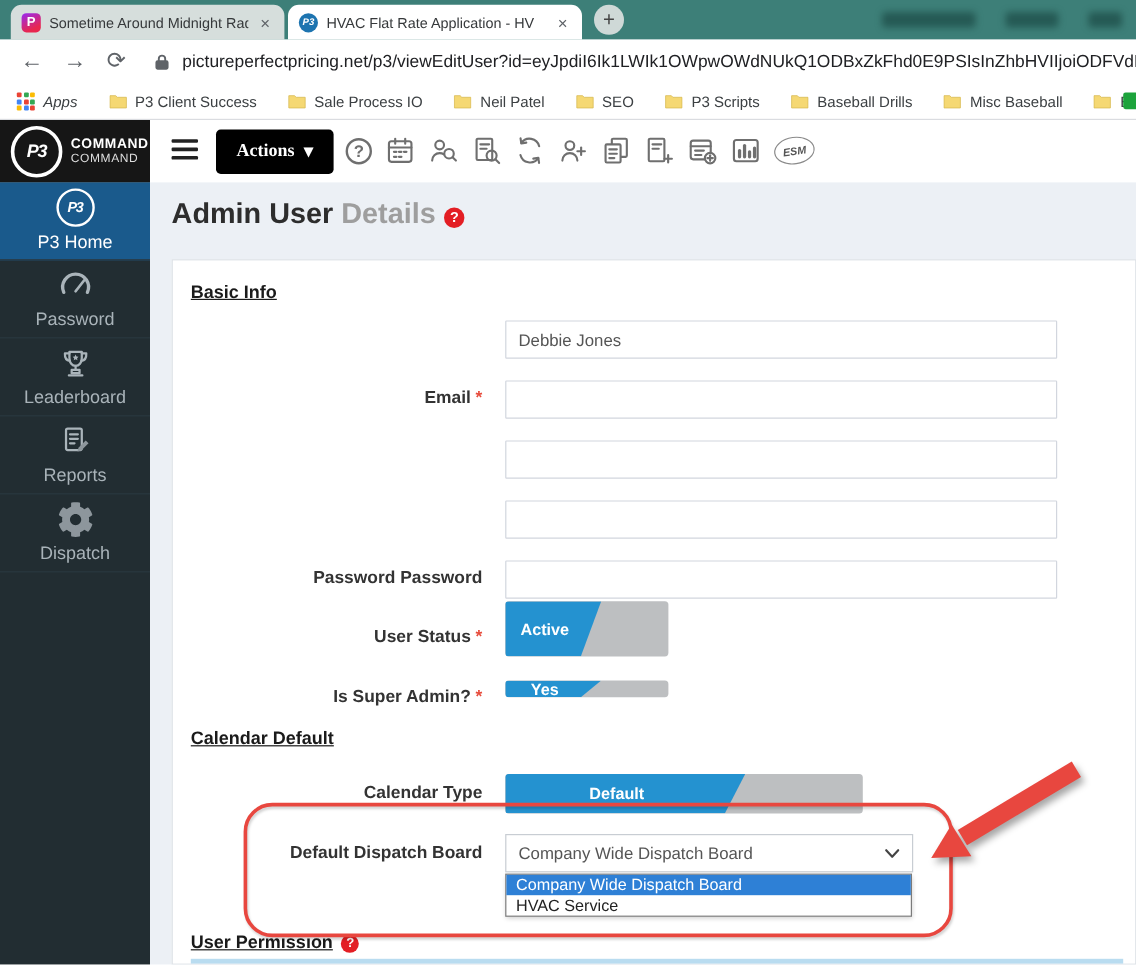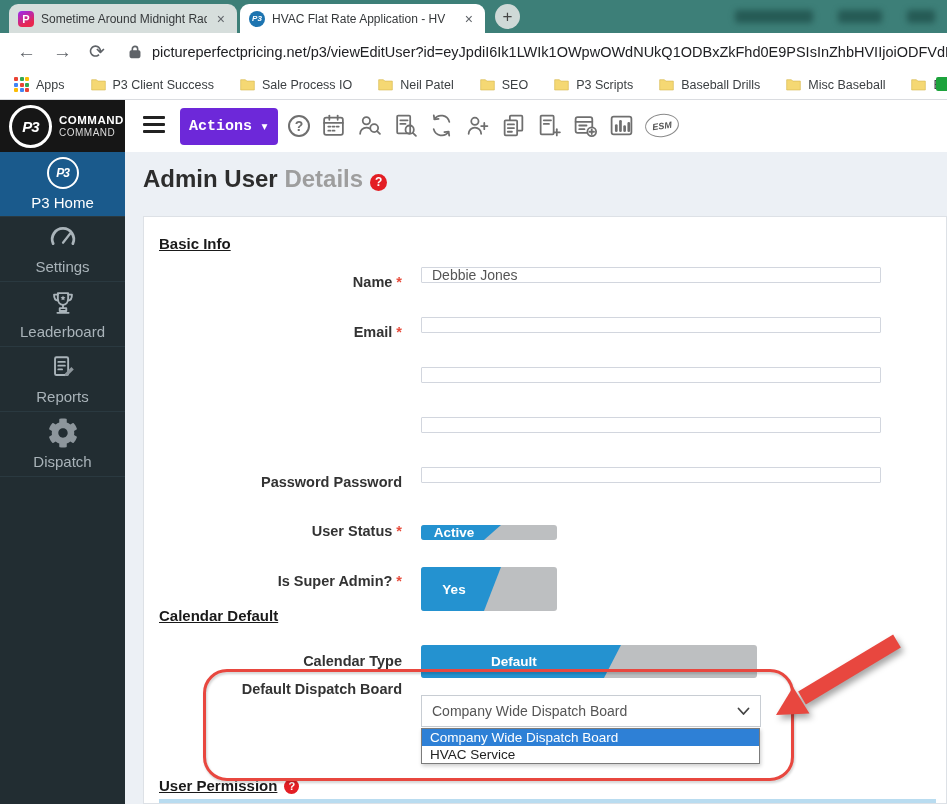--- a/index.html
+++ b/index.html
@@ -23,35 +23,35 @@
 
   
   .urlrow{position:absolute;top:33px;left:0;right:0;height:37px;background:#fff;display:flex;align-items:center;}
   .navico{color:#5f6368;font-size:19px;margin-left:17px;line-height:1;}
   .lockico{margin-left:22px;flex:0 0 auto;}
   .urltext{margin-left:9px;font-size:14.5px;color:#202124;white-space:nowrap;overflow:hidden;flex:1;}
 
   
   .bmrow{position:absolute;top:70px;left:0;right:0;height:30px;background:#fff;border-bottom:1px solid #dadce0;display:flex;align-items:center;font-size:12.5px;color:#3c4043;box-sizing:border-box;}
   .bm{display:flex;align-items:center;gap:7px;margin-left:26px;white-space:nowrap;}
-  .bm:first-child{margin-left:14px;}
+  .bm:first-child{margin-left:14px;font-style:italic;}
   .appsgrid{display:grid;grid-template-columns:repeat(3,4px);grid-gap:1.5px;}
   .appsgrid i{width:4px;height:4px;border-radius:1px;display:block;}
   .bm-green{position:absolute;right:-3px;top:7px;width:14px;height:14px;background:#1da33c;border-radius:2px;}
 
   
   .appheader{position:absolute;top:100px;left:0;right:0;height:52px;background:#fff;}
   .logoblock{position:absolute;left:0;top:0;width:125px;height:52px;background:#161616;display:flex;align-items:center;gap:7px;padding-left:9px;box-sizing:border-box;}
   .p3big{width:37px;height:37px;border:3px solid #fff;border-radius:50%;color:#fff;font-style:italic;font-weight:800;font-size:15px;display:flex;align-items:center;justify-content:center;flex:0 0 auto;letter-spacing:-1px;}
   .logotxt{color:#fff;line-height:1.1;}
   .logotxt b{font-size:11.5px;letter-spacing:.5px;display:block;}
   .logotxt span{font-size:10px;letter-spacing:.5px;color:#ddd;display:block;}
   .burger{position:absolute;left:143px;top:16px;width:22px;}
   .burger i{display:block;height:3px;background:#222;margin-bottom:4px;border-radius:1px;}
-  .actionsbtn{position:absolute;left:180px;top:8px;width:98px;height:37px;background:#6d28d9;border:none;border-radius:4px;color:#fff;font-size:15px;font-weight:600;font-family:Liberation Mono, monospace;display:flex;align-items:center;justify-content:center;gap:8px;}
+  .actionsbtn{position:absolute;left:180px;top:8px;width:98px;height:37px;background:#000000;border:none;border-radius:4px;color:#fff;font-size:15px;font-weight:600;font-family:Liberation Serif, serif;display:flex;align-items:center;justify-content:center;gap:8px;}
   .toolicons{position:absolute;left:288px;top:13px;display:flex;align-items:center;gap:11px;}
   .tico{width:25px;height:25px;stroke:#6f6f6f;fill:none;stroke-width:1.7;stroke-linecap:round;stroke-linejoin:round;}
   .helpico{width:22px;height:22px;border:2px solid #6f6f6f;border-radius:50%;color:#6f6f6f;font-size:14px;font-weight:700;display:flex;align-items:center;justify-content:center;box-sizing:border-box;}
   .esm{width:32px;height:21px;border:1.5px solid #8a8a8a;border-radius:50%;color:#555;font-size:9px;font-style:italic;font-weight:700;display:flex;align-items:center;justify-content:center;transform:rotate(-8deg);}
 
   
   .sidebar{position:absolute;top:152px;left:0;width:125px;bottom:0;background:#222d32;}
   .sitem{height:64px;display:flex;flex-direction:column;align-items:center;justify-content:center;gap:5px;border-bottom:1px solid #2a3940;color:#a9b3b9;font-size:15px;cursor:default;}
   .sitem.active{background:#1a5a8c;color:#fff;}
   .sico{width:30px;height:30px;stroke:#aab4ba;fill:none;stroke-width:2;stroke-linecap:round;stroke-linejoin:round;}
@@ -60,21 +60,21 @@
   
   .content{position:absolute;top:152px;left:125px;right:0;bottom:0;background:#ecf0f5;}
   .pagetitle{position:absolute;left:18px;top:13px;font-size:24px;font-weight:600;color:#2d2d2d;}
   .pagetitle .sec{color:#9e9e9e;}
   .rhelp{display:inline-flex;width:15px;height:15px;border-radius:50%;background:#e31e24;color:#fff;font-size:11px;font-weight:700;align-items:center;justify-content:center;margin-left:7px;vertical-align:1px;}
   .rhelp.big{width:17px;height:17px;font-size:12px;}
   .panel{position:absolute;left:18px;top:64px;right:0;bottom:0;background:#fff;border:1px solid #dde1e6;box-sizing:border-box;}
   .sechead{position:absolute;left:15px;font-size:15px;font-weight:700;color:#1a1a1a;text-decoration:underline;}
   .flabel{position:absolute;left:0;width:258px;text-align:right;font-size:14.5px;font-weight:600;color:#333;}
   .req{color:#e74c3c;margin-left:4px;font-weight:700;}
-  .finput{position:absolute;left:277px;width:460px;height:16px;border:1px solid #d2d6de;border-radius:1px;padding:0 10px;font-size:14px;color:#555;font-family:inherit;box-sizing:border-box;background:#fff;}
+  .finput{position:absolute;left:277px;width:460px;height:32px;border:1px solid #d2d6de;border-radius:1px;padding:0 10px;font-size:14px;color:#555;font-family:inherit;box-sizing:border-box;background:#fff;}
   .toggle{position:absolute;left:277px;background:#bdbfc1;border-radius:3px;overflow:hidden;}
   .toggle .on{position:absolute;left:0;top:0;bottom:0;background:#2492d0;color:#fff;font-weight:700;font-size:13.5px;display:flex;align-items:center;justify-content:center;clip-path:polygon(0 0,100% 0,calc(100% - 17px) 100%,0 100%);padding-right:14px;box-sizing:border-box;}
   .selectbox{position:absolute;left:277px;width:340px;height:32px;border:1px solid #c8cdd3;background:#fff;font-size:14px;color:#555;display:flex;align-items:center;padding:0 10px;box-sizing:border-box;}
   .selectbox .chev{margin-left:auto;}
   .listbox{position:absolute;left:277px;width:337px;border:1px solid #7b7b7b;background:#fff;box-shadow:1px 2px 4px rgba(0,0,0,.2);z-index:5;}
   .opt{height:17px;line-height:17px;padding:0 8px;font-size:13.5px;color:#222;white-space:nowrap;overflow:hidden;}
   .opt.hl{background:#2e80d6;color:#fff;}
   .bluebar{position:absolute;left:15px;right:10px;height:4px;background:#b9dcf0;}
 
   
@@ -274,21 +274,21 @@
   <div class="sidebar">
     <div class="sitem active">
       <span class="p3side">P3</span>
       <span>P3 Home</span>
     </div>
     <div class="sitem">
       <svg class="sico" viewBox="0 0 32 32">
           <path d="M5.5 22A11.5 11.5 0 1 1 26.5 22" stroke-width="3"></path>
           <line x1="16" y1="21" x2="23.5" y2="11.5" stroke-width="2.4"></line>
         </svg>
-      <span>Settings</span>
+      <span>Password</span>
     </div>
     <div class="sitem">
       <svg class="sico" viewBox="0 0 32 32" stroke-width="1.8">
           <path d="M10.5 5.5h11v5.5c0 4.2-2.4 7-5.5 7s-5.5-2.8-5.5-7z"></path>
           <path d="M10.5 7H6.5c-.2 3.8 1.6 6.2 4.4 6.5"></path>
           <path d="M21.5 7h4c.2 3.8-1.6 6.2-4.4 6.5"></path>
           <line x1="16" y1="18" x2="16" y2="21.5"></line>
           <path d="M12.5 21.5h7v3h-7z"></path>
           <line x1="10" y1="26.5" x2="22" y2="26.5"></line>
           <path d="M16 8l.8 1.6 1.8.3-1.3 1.3.3 1.8-1.6-.8-1.6.8.3-1.8-1.3-1.3 1.8-.3z" fill="#aab4ba" stroke="none"></path>
@@ -315,51 +315,50 @@
 
   <div class="content">
     <div class="pagetitle">
       <span>Admin User</span>
       <span class="sec">Details</span><span class="rhelp big">?</span>
     </div>
 
     <div class="panel">
       <div class="sechead" style="top:18px">Basic Info</div>
 
-      <div class="flabel" style="top:57px"><span>Name</span><span class="req">*</span></div>
       <input class="finput" style="top: 50px;" value="Debbie Jones">
 
       <div class="flabel" style="top:107px"><span>Email</span><span class="req">*</span></div>
       <input class="finput" style="top: 100px;">
 
       <input class="finput" style="top: 150px;">
 
       <input class="finput" style="top: 200px;">
 
       <div class="flabel" style="top:257px">Password Password</div>
       <input class="finput" style="top: 250px;">
 
       <div class="flabel" style="top:306px"><span>User Status</span><span class="req">*</span></div>
-      <div class="toggle" style="top:308px;width:136px;height:15px">
+      <div class="toggle" style="top:284px;width:136px;height:46px">
           <span class="on" style="width:80px">Active</span>
         </div>
 
       <div class="flabel" style="top:356px"><span>Is Super Admin?</span><span class="req">*</span></div>
-      <div class="toggle" style="top:350px;width:136px;height:44px">
+      <div class="toggle" style="top:350px;width:136px;height:14px">
           <span class="on" style="width:80px">Yes</span>
         </div>
 
       <div class="sechead" style="top:390px">Calendar Default</div>
 
       <div class="flabel" style="top:436px">Calendar Type</div>
-      <div class="toggle" style="top:428px;width:336px;height:33px">
+      <div class="toggle" style="top:428px;width:298px;height:33px">
           <span class="on" style="width:200px">Default</span>
         </div>
 
-      <div class="flabel" style="top:464px">Default Dispatch Board</div>
+      <div class="flabel" style="top:486px">Default Dispatch Board</div>
       <div class="selectbox" style="top:478px">
         <span>Company Wide Dispatch Board</span>
         <svg class="chev" width="13" height="9" viewBox="0 0 13 9">
             <polyline points="1.5,1.5 6.5,7 11.5,1.5" fill="none" stroke="#444" stroke-width="1.8" stroke-linecap="round" stroke-linejoin="round"></polyline>
           </svg>
       </div>
       <div class="listbox" style="top:511px">
         <div class="opt hl">Company Wide Dispatch Board</div>
         <div class="opt">HVAC Service</div>
       </div>

